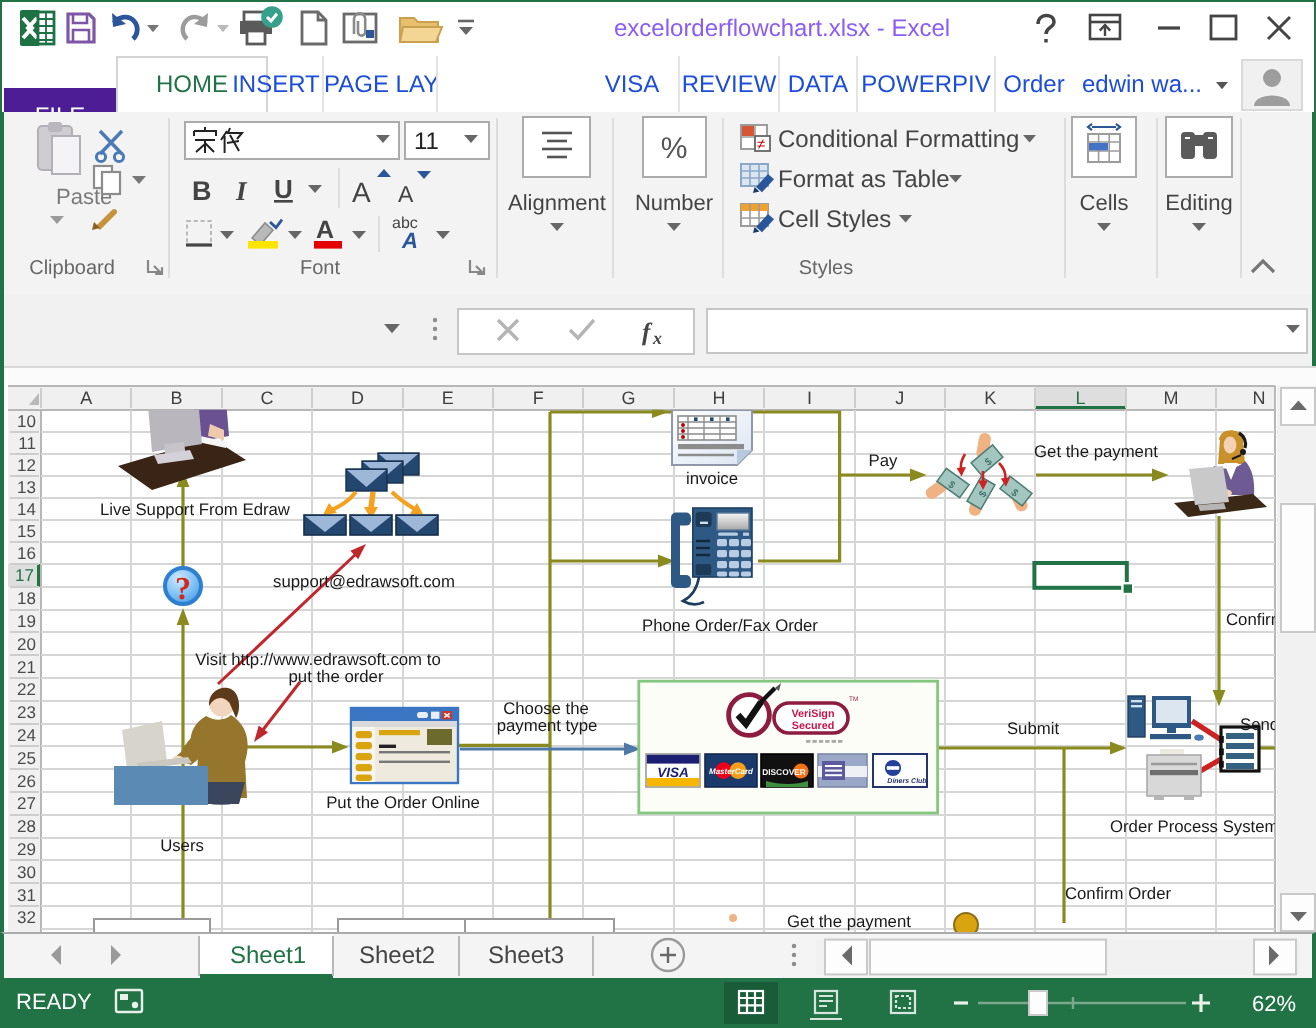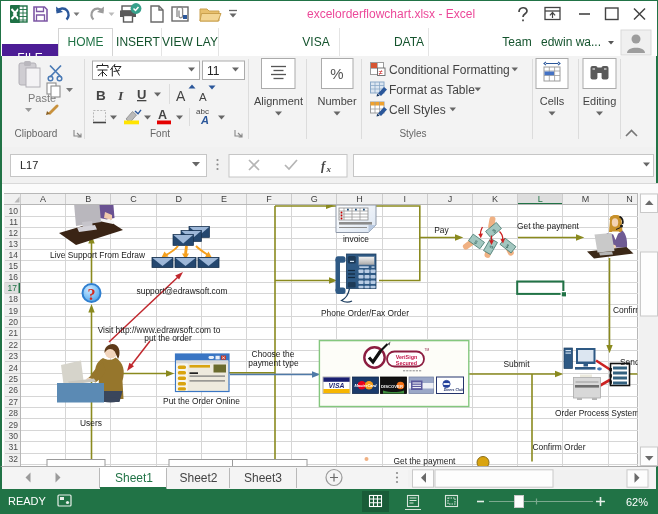--- a/index.html
+++ b/index.html
@@ -1,25 +1,25 @@
 <!DOCTYPE html>
 <html><head>
 <meta charset="utf-8">
 <style>
 * { margin:0; padding:0; box-sizing:border-box; }
 html,body { width:658px; height:514px; overflow:hidden; }
 body { font-family:"Liberation Sans", sans-serif; position:relative; background:#fff; }
 .abs { position:absolute; }
 svg { display:block; }
 #titlebar { left:0; top:0; width:658px; height:28px; background:#fff; border-top:1px solid #217346; border-left:1px solid #217346; border-right:1px solid #217346; }
-#title { left:307px; top:7px; font-size:12px; color:#ec4899; }
+#title { left:307px; top:7px; font-size:12px; color:#8b5cf6; }
 #tabrow { left:0; top:28px; width:658px; height:28px; background:#fff; border-left:1px solid #217346; border-right:1px solid #217346; }
 #filetab { left:1px; top:16px; width:56px; height:28px; background:#4c1d95; color:#fff; font-size:12px; text-align:center; line-height:28px; }
-.tab { top:0px; height:28px; font-size:12px; color:#14532d; text-align:center; line-height:28px; border-right:1px solid #e4e4e4; white-space:nowrap; overflow:hidden; }
-#hometab { left:57px; width:55px; background:#fff; border:1px solid #d4d4d4; border-bottom:none; color:#217346; line-height:26px; }
+.tab { top:0px; height:28px; font-size:12px; color:#1d4ed8; text-align:center; line-height:28px; border-right:1px solid #e4e4e4; white-space:nowrap; overflow:hidden; }
+#hometab { left:57px; width:76px; background:#fff; border:1px solid #d4d4d4; border-bottom:none; color:#217346; line-height:26px; }
 #ribbon { left:0; top:56px; width:658px; height:91px; background:#f3f3f3; border-left:2px solid #217346; border-right:2px solid #217346; }
 #fbar { left:0; top:147px; width:658px; height:36px; background:#f1f1f1; border-left:2px solid #217346; border-right:2px solid #217346; }
 #namebox { left:8px; top:7px; width:197px; height:23px; background:#fff; border:1px solid #c6c6c6; font-size:11px; color:#222; line-height:21px; padding-left:9px; }
 #ffield { left:351px; top:7px; width:301px; height:23px; background:#fff; border:1px solid #c6c6c6; }
 #sheetwrap { left:0; top:183px; width:658px; height:283px; background:#fff; border-left:2px solid #217346; border-right:2px solid #217346; }
 #tabbar { left:0; top:466px; width:658px; height:23px; background:#f4f4f4; border-top:1px solid #ababab; border-left:2px solid #217346; border-right:2px solid #217346; }
 #status { left:0; top:489px; width:658px; height:25px; background:#217346; color:#fff; }
 </style>
 </head>
 <body>
@@ -83,24 +83,26 @@
   <path d="M35 11 h15" stroke="#444" stroke-width="1.3"></path>
   <path d="M42.5 18 v-4.5 m-2.6 1.8 l2.6 -2.8 l2.6 2.8" stroke="#444" stroke-width="1.2" fill="none"></path>
   <path d="M69 14 h11" stroke="#444" stroke-width="1.6"></path>
   <rect x="95.5" y="8" width="12.5" height="11.5" fill="none" stroke="#444" stroke-width="1.4"></rect>
   <path d="M124 8.5 l11 11 M135 8.5 l-11 11" stroke="#444" stroke-width="1.5"></path>
 </svg>
 <div class="abs" id="tabrow">
   <div class="abs" id="filetab">FILE</div>
   <div class="abs tab" id="hometab">HOME</div>
   <div class="abs tab" style="left:114px; width:47px;">INSERT</div>
-  <div class="abs tab" style="left:161px; width:57px;">VIEW LAY</div>
+  <div class="abs tab" style="left:161px; width:57px;">PAGE LAY</div>
   <div class="abs tab" style="left:292px; width:47px;">VISA</div>
+  <div class="abs tab" style="left:339px; width:50px;">REVIEW</div>
   <div class="abs tab" style="left:389px; width:39px;">DATA</div>
-  <div class="abs tab" style="left:497px; width:38px; border-right:none;">Team</div>
+  <div class="abs tab" style="left:428px; width:69px;">POWERPIV</div>
+  <div class="abs tab" style="left:497px; width:38px; border-right:none;">Order</div>
   <div class="abs tab" style="left:537px; width:66px; border-right:none;">edwin wa...</div>
   <svg class="abs" style="left:604px;top:0;" width="54" height="28" viewBox="0 0 54 28">
     <path d="M3 13 h6 l-3 3.6 Z" fill="#555"></path>
     <rect x="16" y="2" width="30" height="25" fill="#f0f0f0" stroke="#d9d9d9" stroke-width="1"></rect>
     <circle cx="31" cy="11" r="4.5" fill="#9d9d9d"></circle>
     <path d="M22 25 c0 -7 18 -7 18 0 Z" fill="#9d9d9d"></path>
   </svg>
 </div>
 <div class="abs" id="ribbon"></div>
 <svg class="abs" style="left:0;top:56px;" width="658" height="90" viewBox="0 0 658 90" font-family="Liberation Sans, sans-serif">
@@ -236,21 +238,20 @@
       <rect x="596" y="11.5" width="7" height="5.5"></rect>
     </g>
     <rect x="597.8" y="17.5" width="3.4" height="6.5" fill="#fff"></rect>
     <path d="M592.5 13 h2.5 M604 13 h2.5" stroke="#fff" stroke-width="1.1"></path>
     <text x="599.5" y="49" font-size="11" fill="#444" text-anchor="middle">Editing</text>
     <path d="M596 55.5 h7 l-3.5 4 Z" fill="#666"></path>
   </g>
   <path d="M626 80 l5.5 -5.5 5.5 5.5" stroke="#777" stroke-width="1.6" fill="none"></path>
 </svg>
 <div class="abs" id="fbar">
-  <div class="abs" id="namebox">L17</div>
   <div class="abs" id="ffield"></div>
   <svg class="abs" style="left:0;top:0;" width="658" height="36" viewBox="0 0 658 36">
     <rect x="227" y="7.5" width="118" height="22.5" fill="#fff" stroke="#c6c6c6"></rect>
     <path d="M190 15 h8 l-4 4.6 Z" fill="#666"></path>
     <g fill="#8c8c8c">
       <circle cx="215.5" cy="13" r="1.1"></circle>
         <circle cx="215.5" cy="17.5" r="1.1"></circle>
         <circle cx="215.5" cy="22" r="1.1"></circle>
     </g>
     <path d="M247 13 l10 10 M257 13 l-10 10" stroke="#b5b5b5" stroke-width="1.7" fill="none"></path>

